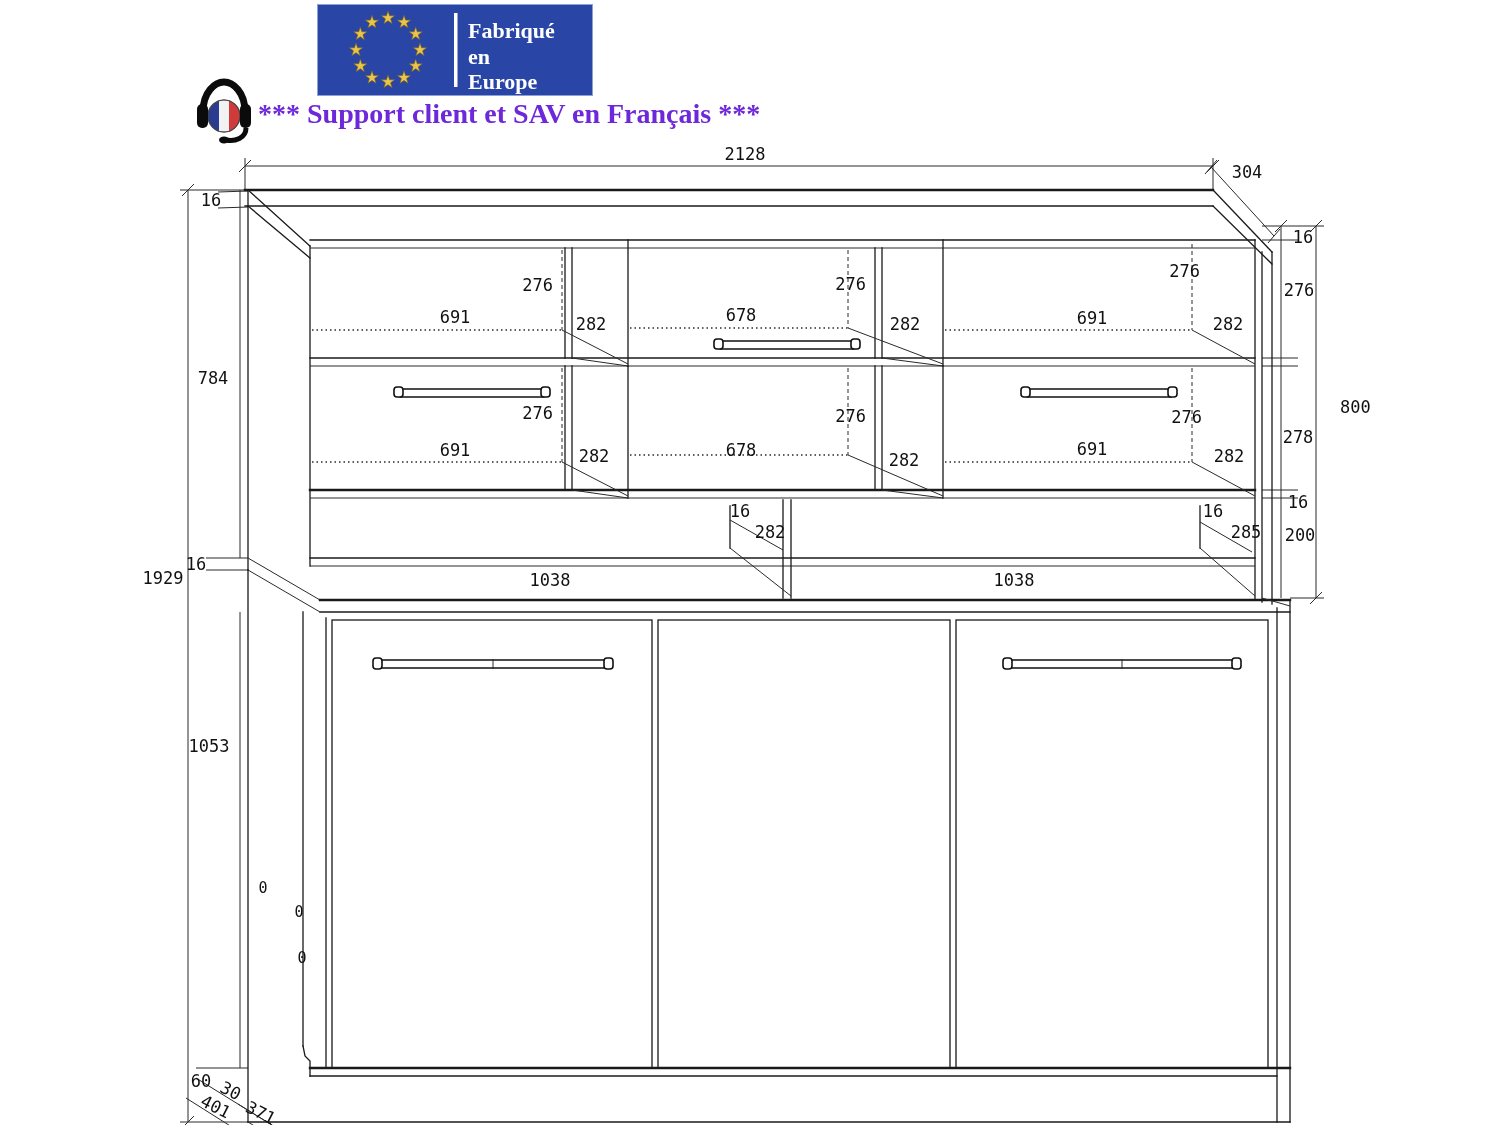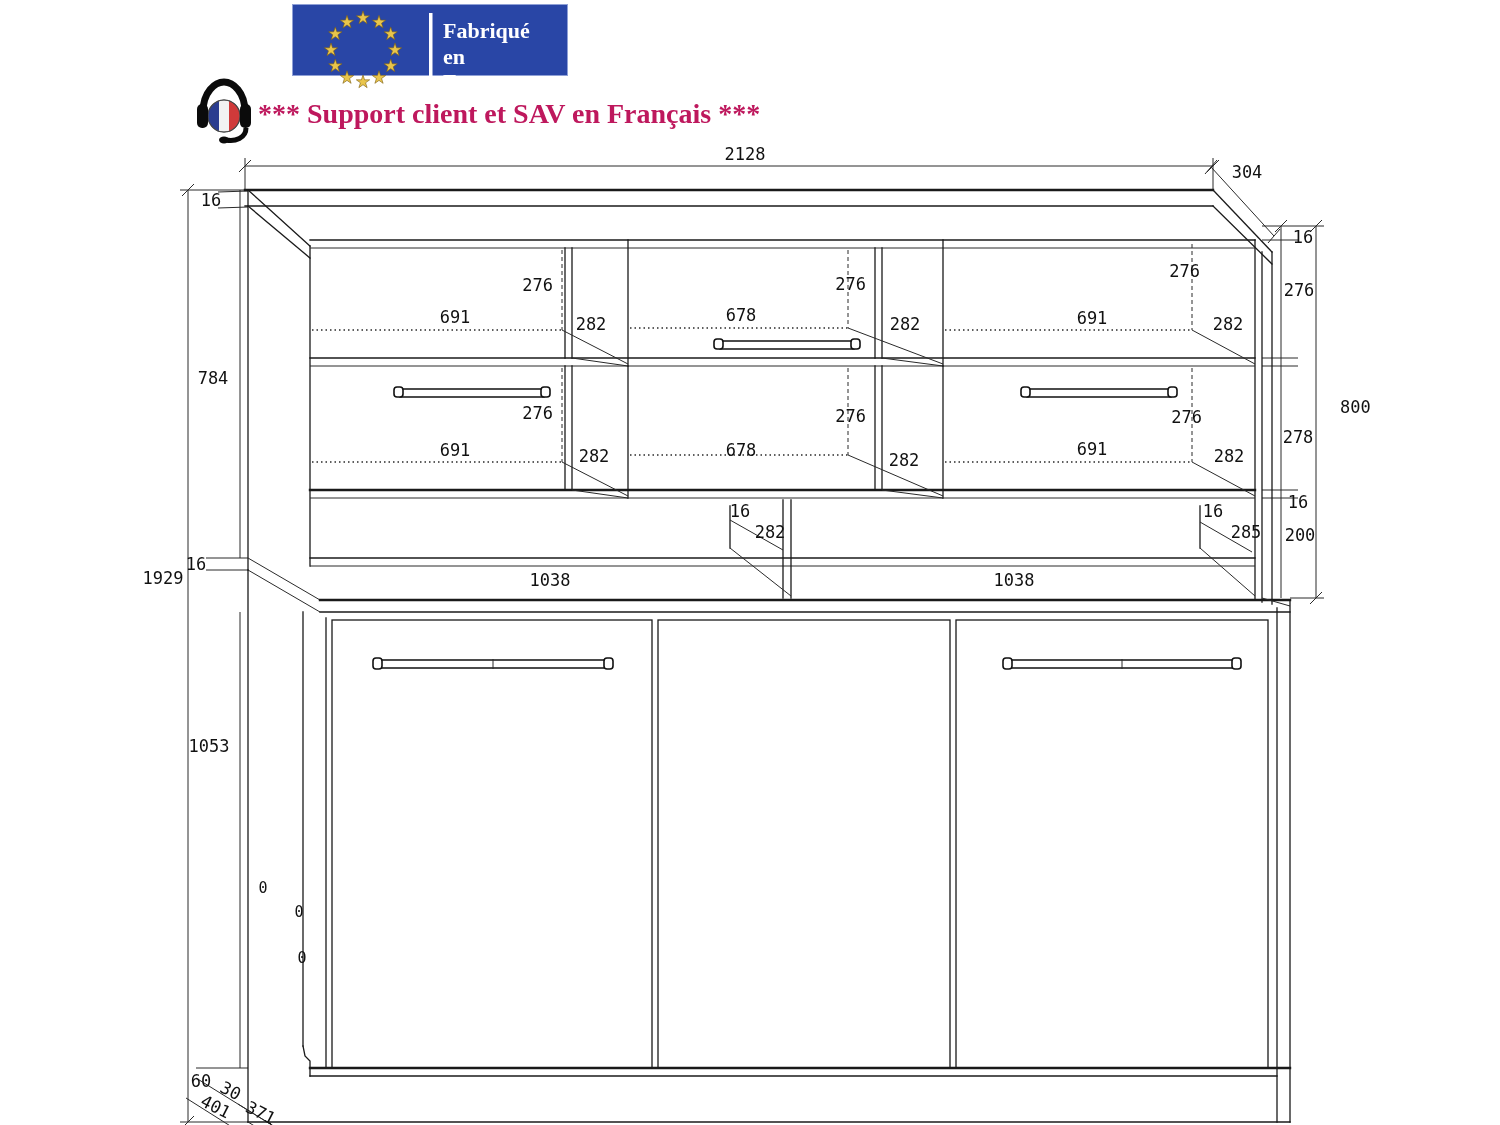--- a/index.html
+++ b/index.html
@@ -1,23 +1,23 @@
 <!DOCTYPE html>
 <html><head>
 <meta charset="utf-8">
 <style>
   html,body{margin:0;padding:0;background:#ffffff;}
   body{width:1500px;height:1125px;position:relative;font-family:"DejaVu Sans",sans-serif;overflow:hidden;}
   .abs{position:absolute;}
   
-  #eu-flag{left:292px;top:4px;width:276px;height:72px;background:#2946a6;border:1px solid #8fa0d6;box-sizing:border-box;}
+  #eu-flag{left:317px;top:4px;width:276px;height:92px;background:#2946a6;border:1px solid #8fa0d6;box-sizing:border-box;}
   .flag-text{fill:#ffffff;font-family:"Liberation Serif",serif;font-weight:bold;font-size:22px;}
   
   #support-row{left:193px;top:70px;width:900px;height:75px;}
-  #support-text{position:absolute;left:65px;top:28px;font-family:"Liberation Serif",serif;font-size:28px;font-weight:bold;color:#be185d;white-space:nowrap;}
+  #support-text{position:absolute;left:65px;top:28px;font-family:"Liberation Serif",serif;font-size:28px;font-weight:bold;color:#6d28d9;white-space:nowrap;}
   
   #drawing{left:0;top:0;width:1500px;height:1125px;}
   .ln{stroke:#1a1a1a;stroke-width:1.3;fill:none;stroke-linecap:square;}
   .ln2{stroke:#1a1a1a;stroke-width:2.4;fill:none;stroke-linecap:square;}
   .thin{stroke:#2a2a2a;stroke-width:1;fill:none;}
   .dash{stroke:#2a2a2a;stroke-width:1;fill:none;stroke-dasharray:4 3;}
   .dot{stroke:#2a2a2a;stroke-width:1.4;fill:none;stroke-dasharray:1.5 3;}
   .dim{font-family:"DejaVu Sans Mono",monospace;font-size:17px;fill:#111;}
   .dims{font-family:"DejaVu Sans Mono",monospace;font-size:15px;fill:#111;}
   .handle{fill:#ffffff;stroke:#111;stroke-width:1.6;}

